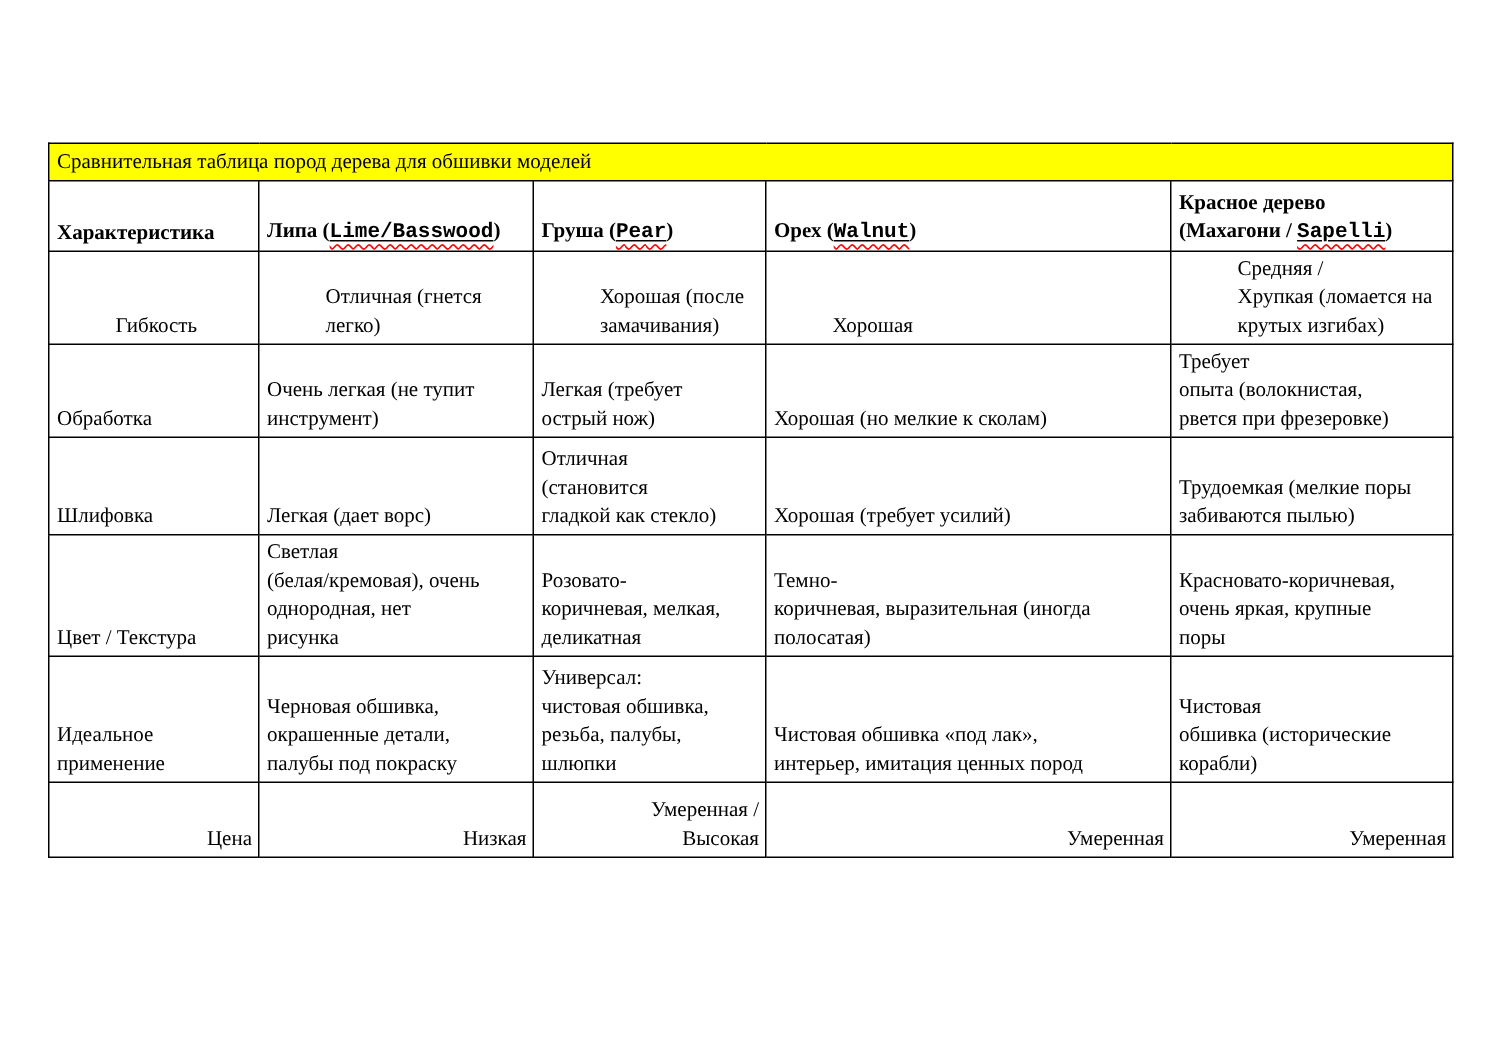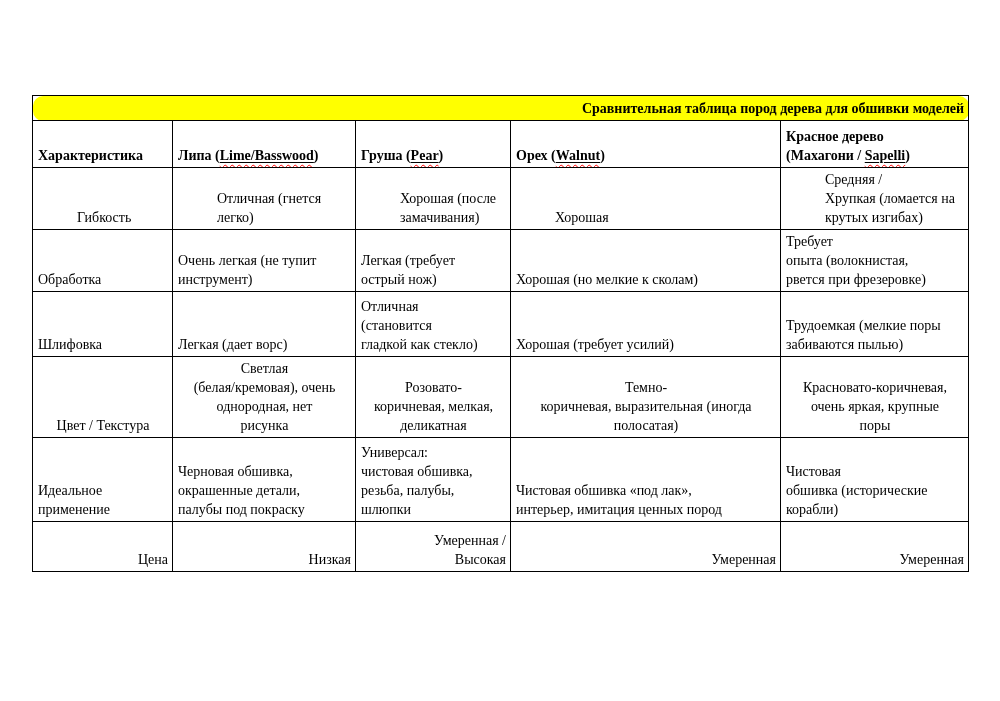--- a/index.html
+++ b/index.html
@@ -27,51 +27,51 @@
     border: 1px solid #000000;
     vertical-align: bottom;
     padding: 2px 4px 2px 5px;
     font-size: 14px;
     line-height: 19px;
     white-space: pre-line;
     overflow: hidden;
   }
   td.title-cell {
     background: #FFFF00;
-    text-align: right;
+    text-align: left;
     vertical-align: middle;
-    font-weight: bold;
+    font-weight: normal;
     height: 20px;
     padding: 0 2px;
     white-space: normal;
-    border-radius: 10px;
   }
   tr.header-row td {
     font-weight: bold;
     height: 42px;
   }
   .spell {
     text-decoration-line: underline;
     text-decoration-style: wavy;
     text-decoration-color: #ff0000;
     text-decoration-thickness: 1px;
     text-underline-offset: 3.5px;
   }
   .uline {
     text-decoration-line: underline;
     text-decoration-style: solid;
     text-decoration-color: #000000;
     text-decoration-thickness: 1px;
     text-underline-offset: 2px;
+    font-family: Liberation Mono, monospace;
   }
   tr.r-hardness  td { height: 20px; }
   tr.r-flex      td { height: 55px; padding-left: 44px; }
   tr.r-work      td { height: 57px; }
   tr.r-sand      td { height: 60px; }
-  tr.r-color     td { height: 71px; text-align: center; }
+  tr.r-color     td { height: 71px; }
   tr.r-ideal     td { height: 79px; }
   tr.r-warp      td { height: 40px; }
   tr.r-price     td { height: 45px; text-align: right; }
 </style>
 </head>
 <body>
 
 <div class="page">
   <table class="cmp">
     <colgroup>

